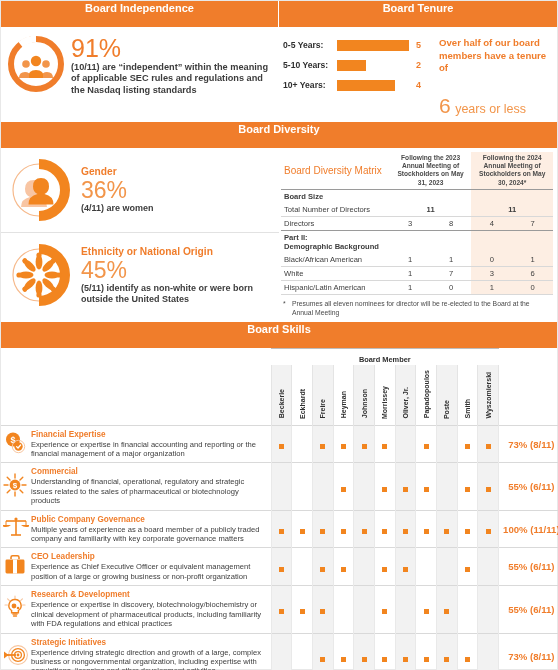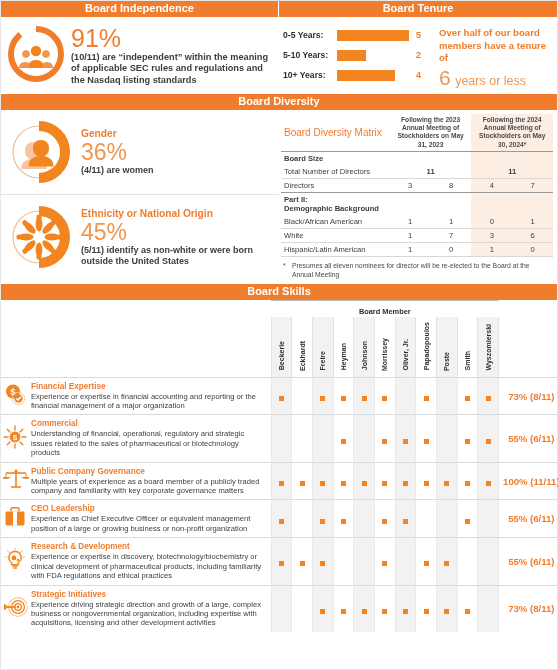--- a/index.html
+++ b/index.html
@@ -8,21 +8,21 @@
     font-family: "Liberation Sans", sans-serif;
     background: #ffffff;
     color: #404040;
     overflow: hidden;
   }
   .page { width:558px; height:670px; position:relative; border:1px solid #e8e8e8; }
 
   
   .bar {
     background:#f07d2b; color:#fff; text-align:center;
-    font-weight:bold; font-size:11px; line-height:15px; height:16px;
+    font-weight:bold; font-size:11px; line-height:15px; height:26px;
   }
 
   
   .toprow { display:flex; width:100%; }
   .topcell { width:50%; }
   .topcell.left { padding-right:1px; }
   .topcell.right { }
 
   
   .indep { display:flex; align-items:flex-start; padding:6px 4px 6px 4px; }
@@ -34,21 +34,21 @@
   
   .tenure { display:flex; padding:8px 4px 4px 4px; }
   .tenure-bars { width:150px; flex:0 0 150px; }
   .trow { display:flex; align-items:center; height:20px; }
   .tlabel { width:54px; font-size:8.6px; font-weight:bold; color:#2f2f2f; }
   .ttrack { width:72px; height:11px; position:relative; }
   .tfill { background:#f2851f; height:11px; }
   .tval { font-size:9px; font-weight:bold; color:#f07d2b; padding-left:7px; }
   .tenure-note { padding-left:6px; padding-top:2px; }
   .tn1 { font-size:9.6px; font-weight:bold; color:#f07d2b; line-height:12.5px; }
-  .tn2 { margin-top:1px; }
+  .tn2 { margin-top:19px; }
   .tn2 .num { font-size:21px; color:#f2954a; font-weight:400; }
   .tn2 .unit { font-size:12.5px; color:#f2954a; }
 
   
   .divsec { display:flex; }
   .div-left { width:278px; flex:0 0 278px; }
   .div-right { width:278px; flex:0 0 278px; padding:4px 4px 2px 2px; }
   .divblock { display:flex; align-items:center; padding:10px 6px; }
   .divblock.second { border-top:1px solid #e2e2e2; }
   .ring { width:64px; height:64px; flex:0 0 64px; position:relative; }

